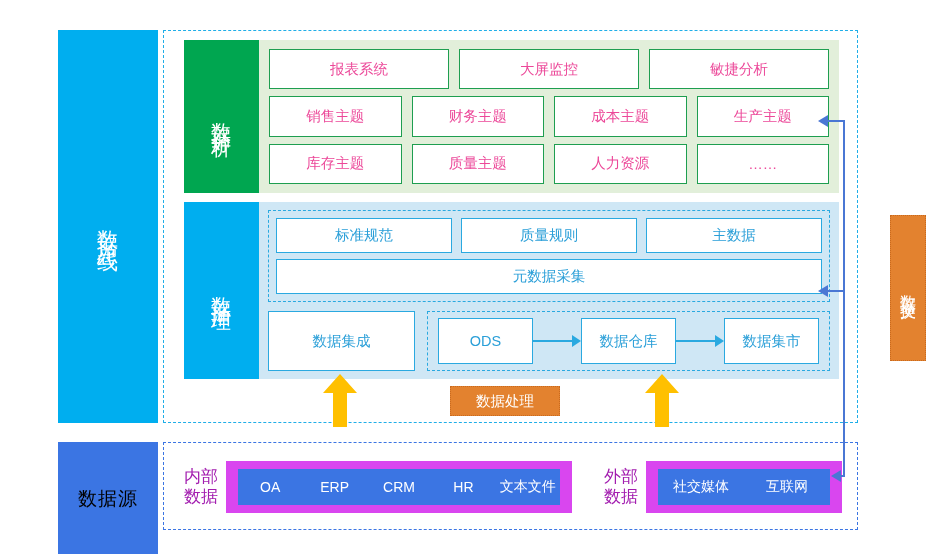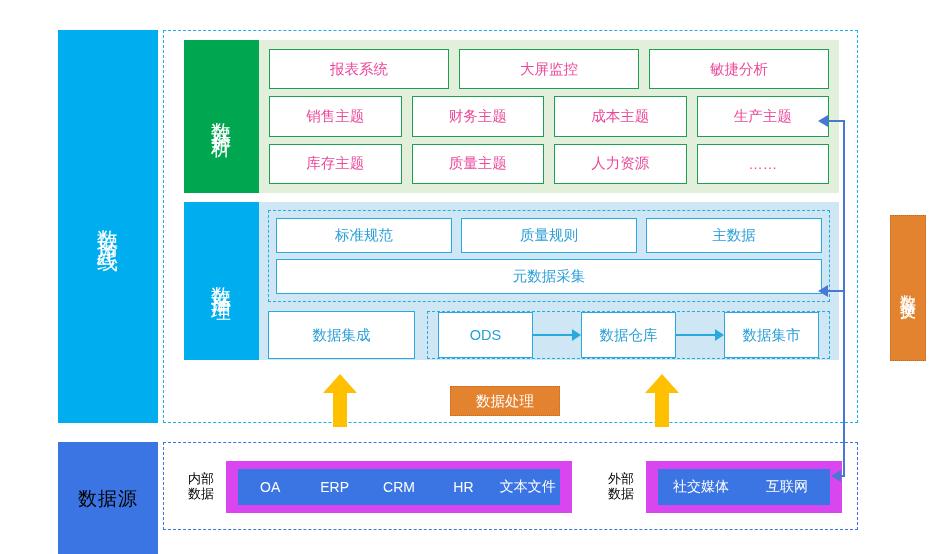--- a/index.html
+++ b/index.html
@@ -53,21 +53,21 @@
   #analysis-body{flex:1;padding:9px 10px 9px 10px;display:flex;flex-direction:column;gap:7px;}
   .g-row{display:flex;gap:10px;flex:1;}
   .g-cell{
     background:#fff;border:1.2px solid #1E9E50;color:#ec4899;
     display:flex;align-items:center;justify-content:center;
     font-size:14.5px;flex:1;
   }
 
   
   #gov-band{
-    left:184px;top:202px;width:655px;height:158px;
+    left:184px;top:202px;width:655px;height:177px;
     background:#CFE7F5;display:flex;
   }
   #gov-label{
     width:75px;background:#00AEEF;color:#fff;
     display:flex;align-items:center;justify-content:center;flex:none;
   }
   #gov-label .vtext{
     writing-mode:vertical-rl;text-orientation:upright;
     font-size:20px;letter-spacing:5px;line-height:1;
   }
@@ -128,21 +128,21 @@
   .up-arrow{width:34px;height:53px;}
   #arrow-left{left:323px;top:374px;}
   #arrow-right{left:645px;top:374px;}
 
   
   #internal-group{
     left:176px;top:452px;width:396px;height:69px;
     display:flex;align-items:center;
   }
   .grp-label{
-    width:50px;flex:none;color:#000000;font-size:13px;line-height:1.15;
+    width:50px;flex:none;color:#a21caf;font-size:17px;line-height:1.15;
     text-align:center;
   }
   .grp-strip{
     flex:1;height:52px;background:#d946ef;display:flex;align-items:center;
     padding:0 12px;
   }
   .s-cell{
     background:#3B75E3;color:#fff;height:36px;
     display:flex;align-items:center;justify-content:center;
     font-size:14px;flex:1;

